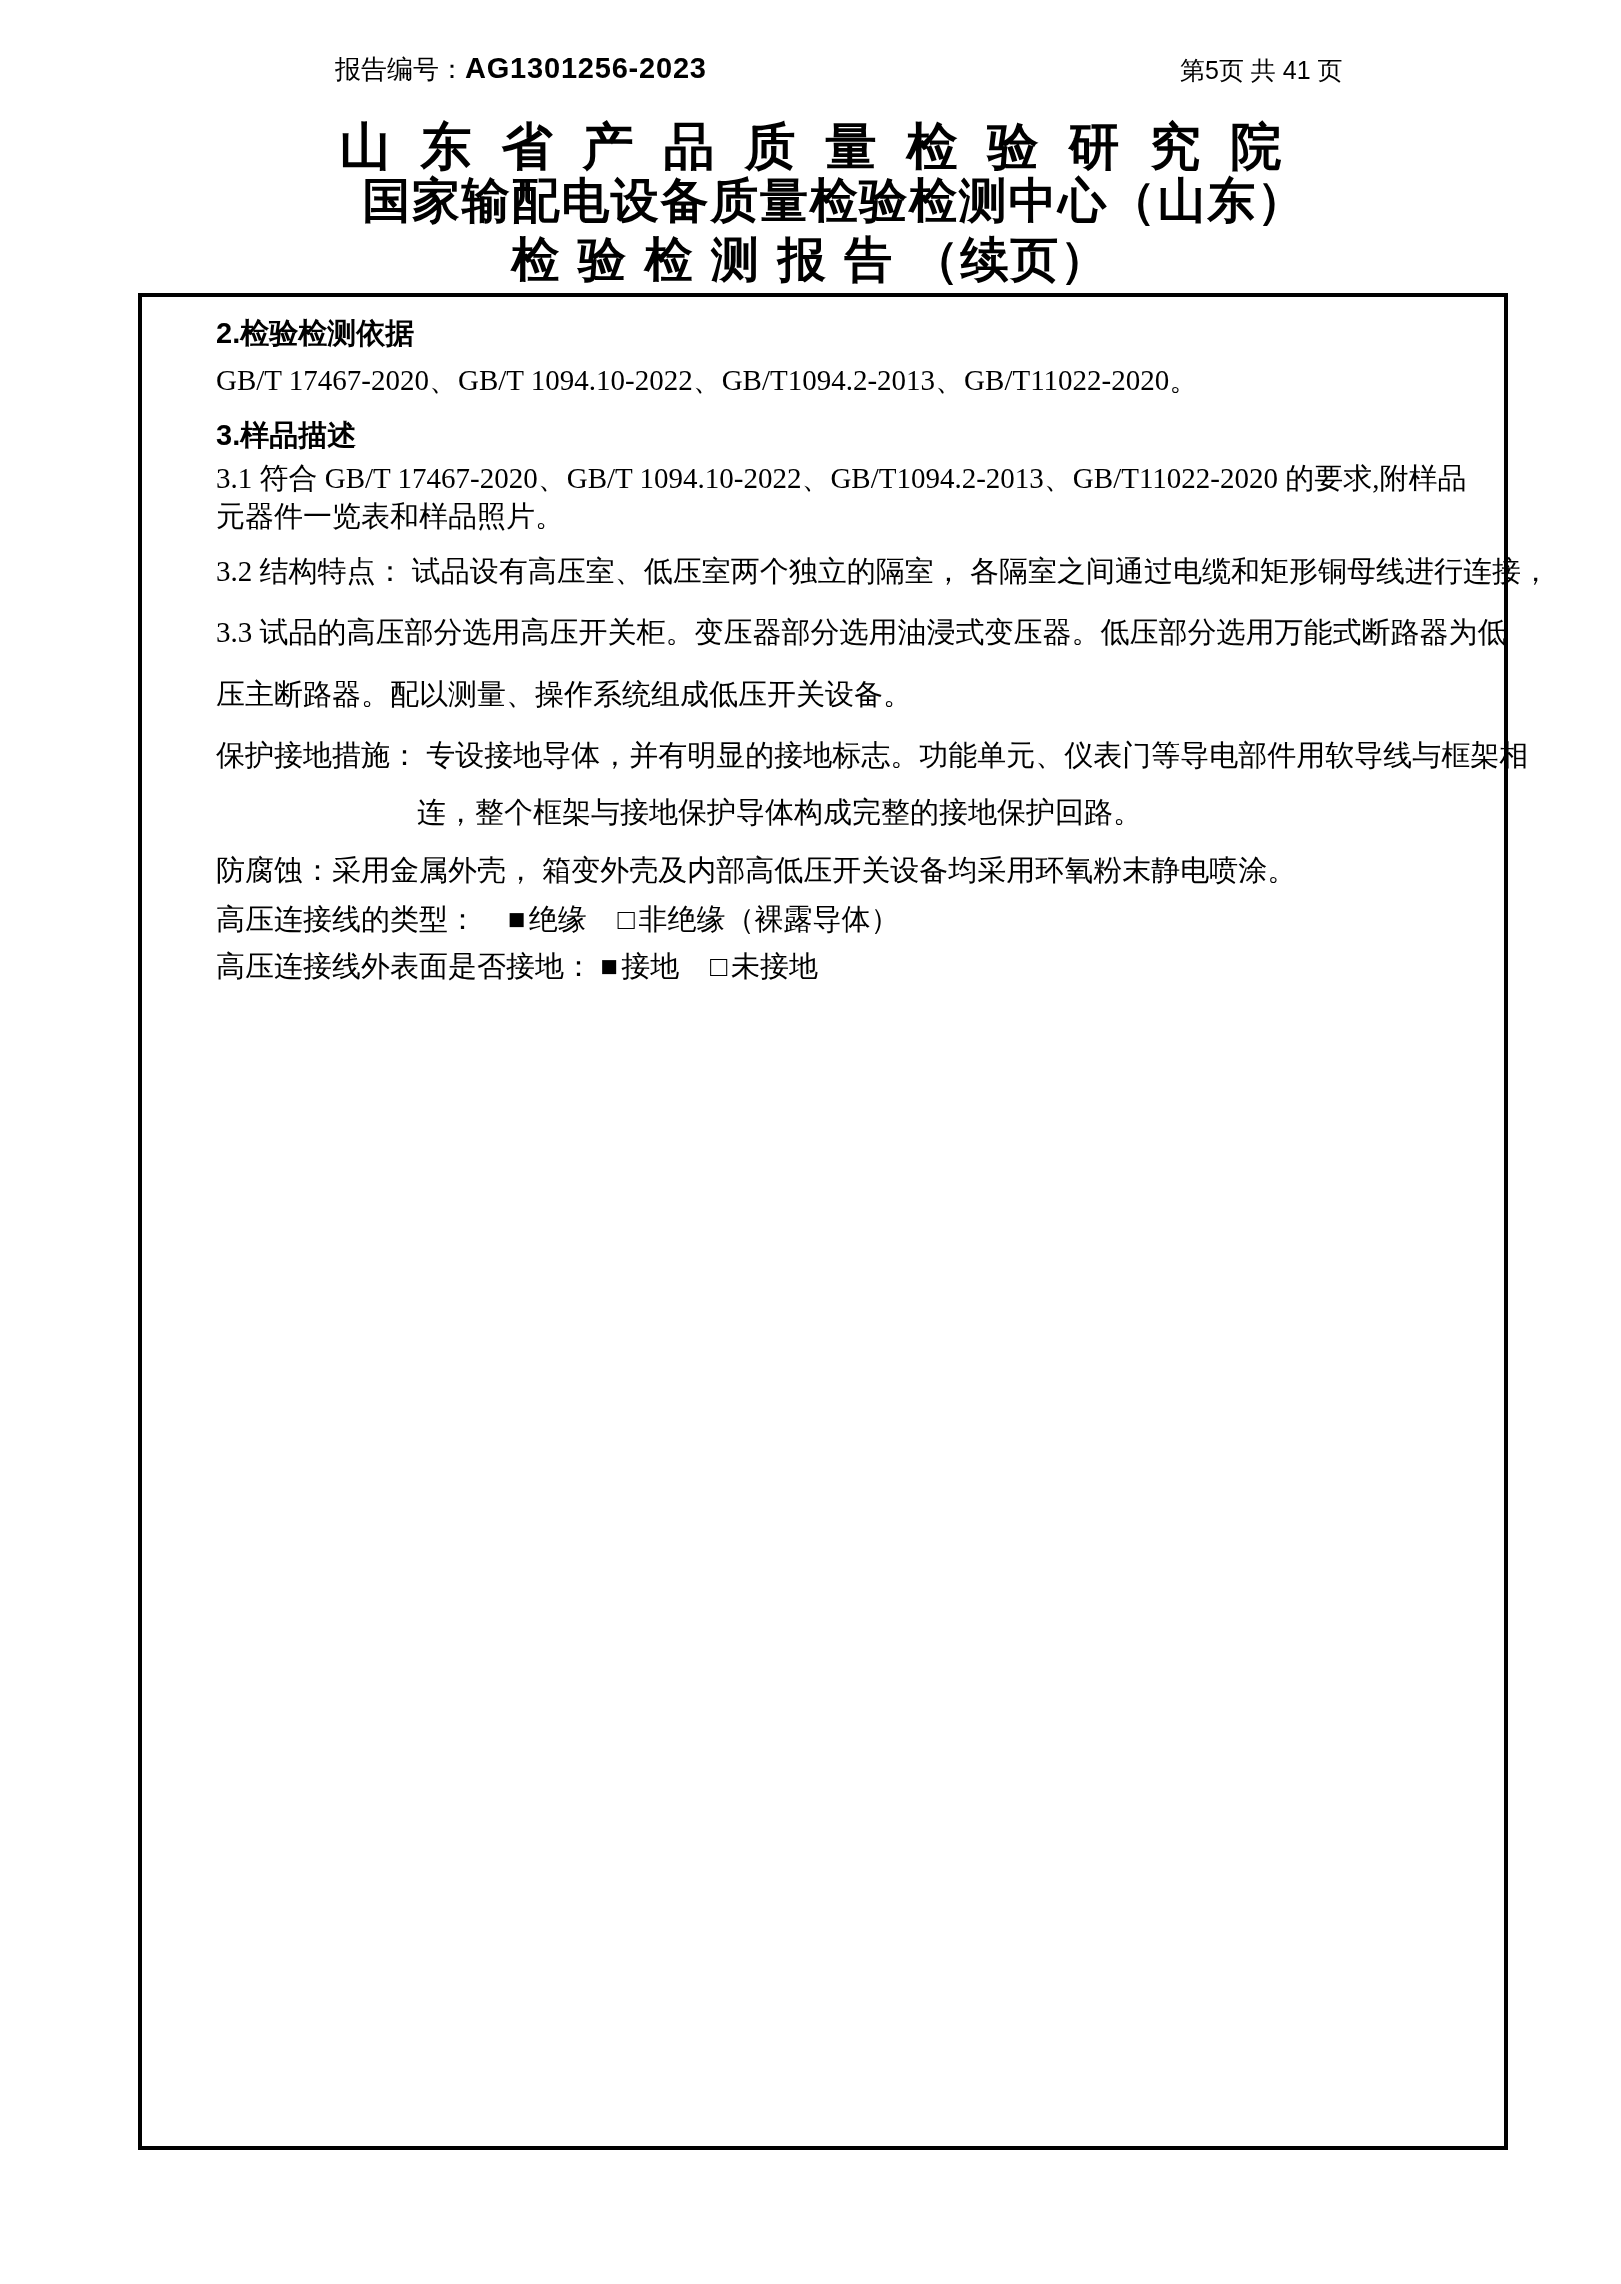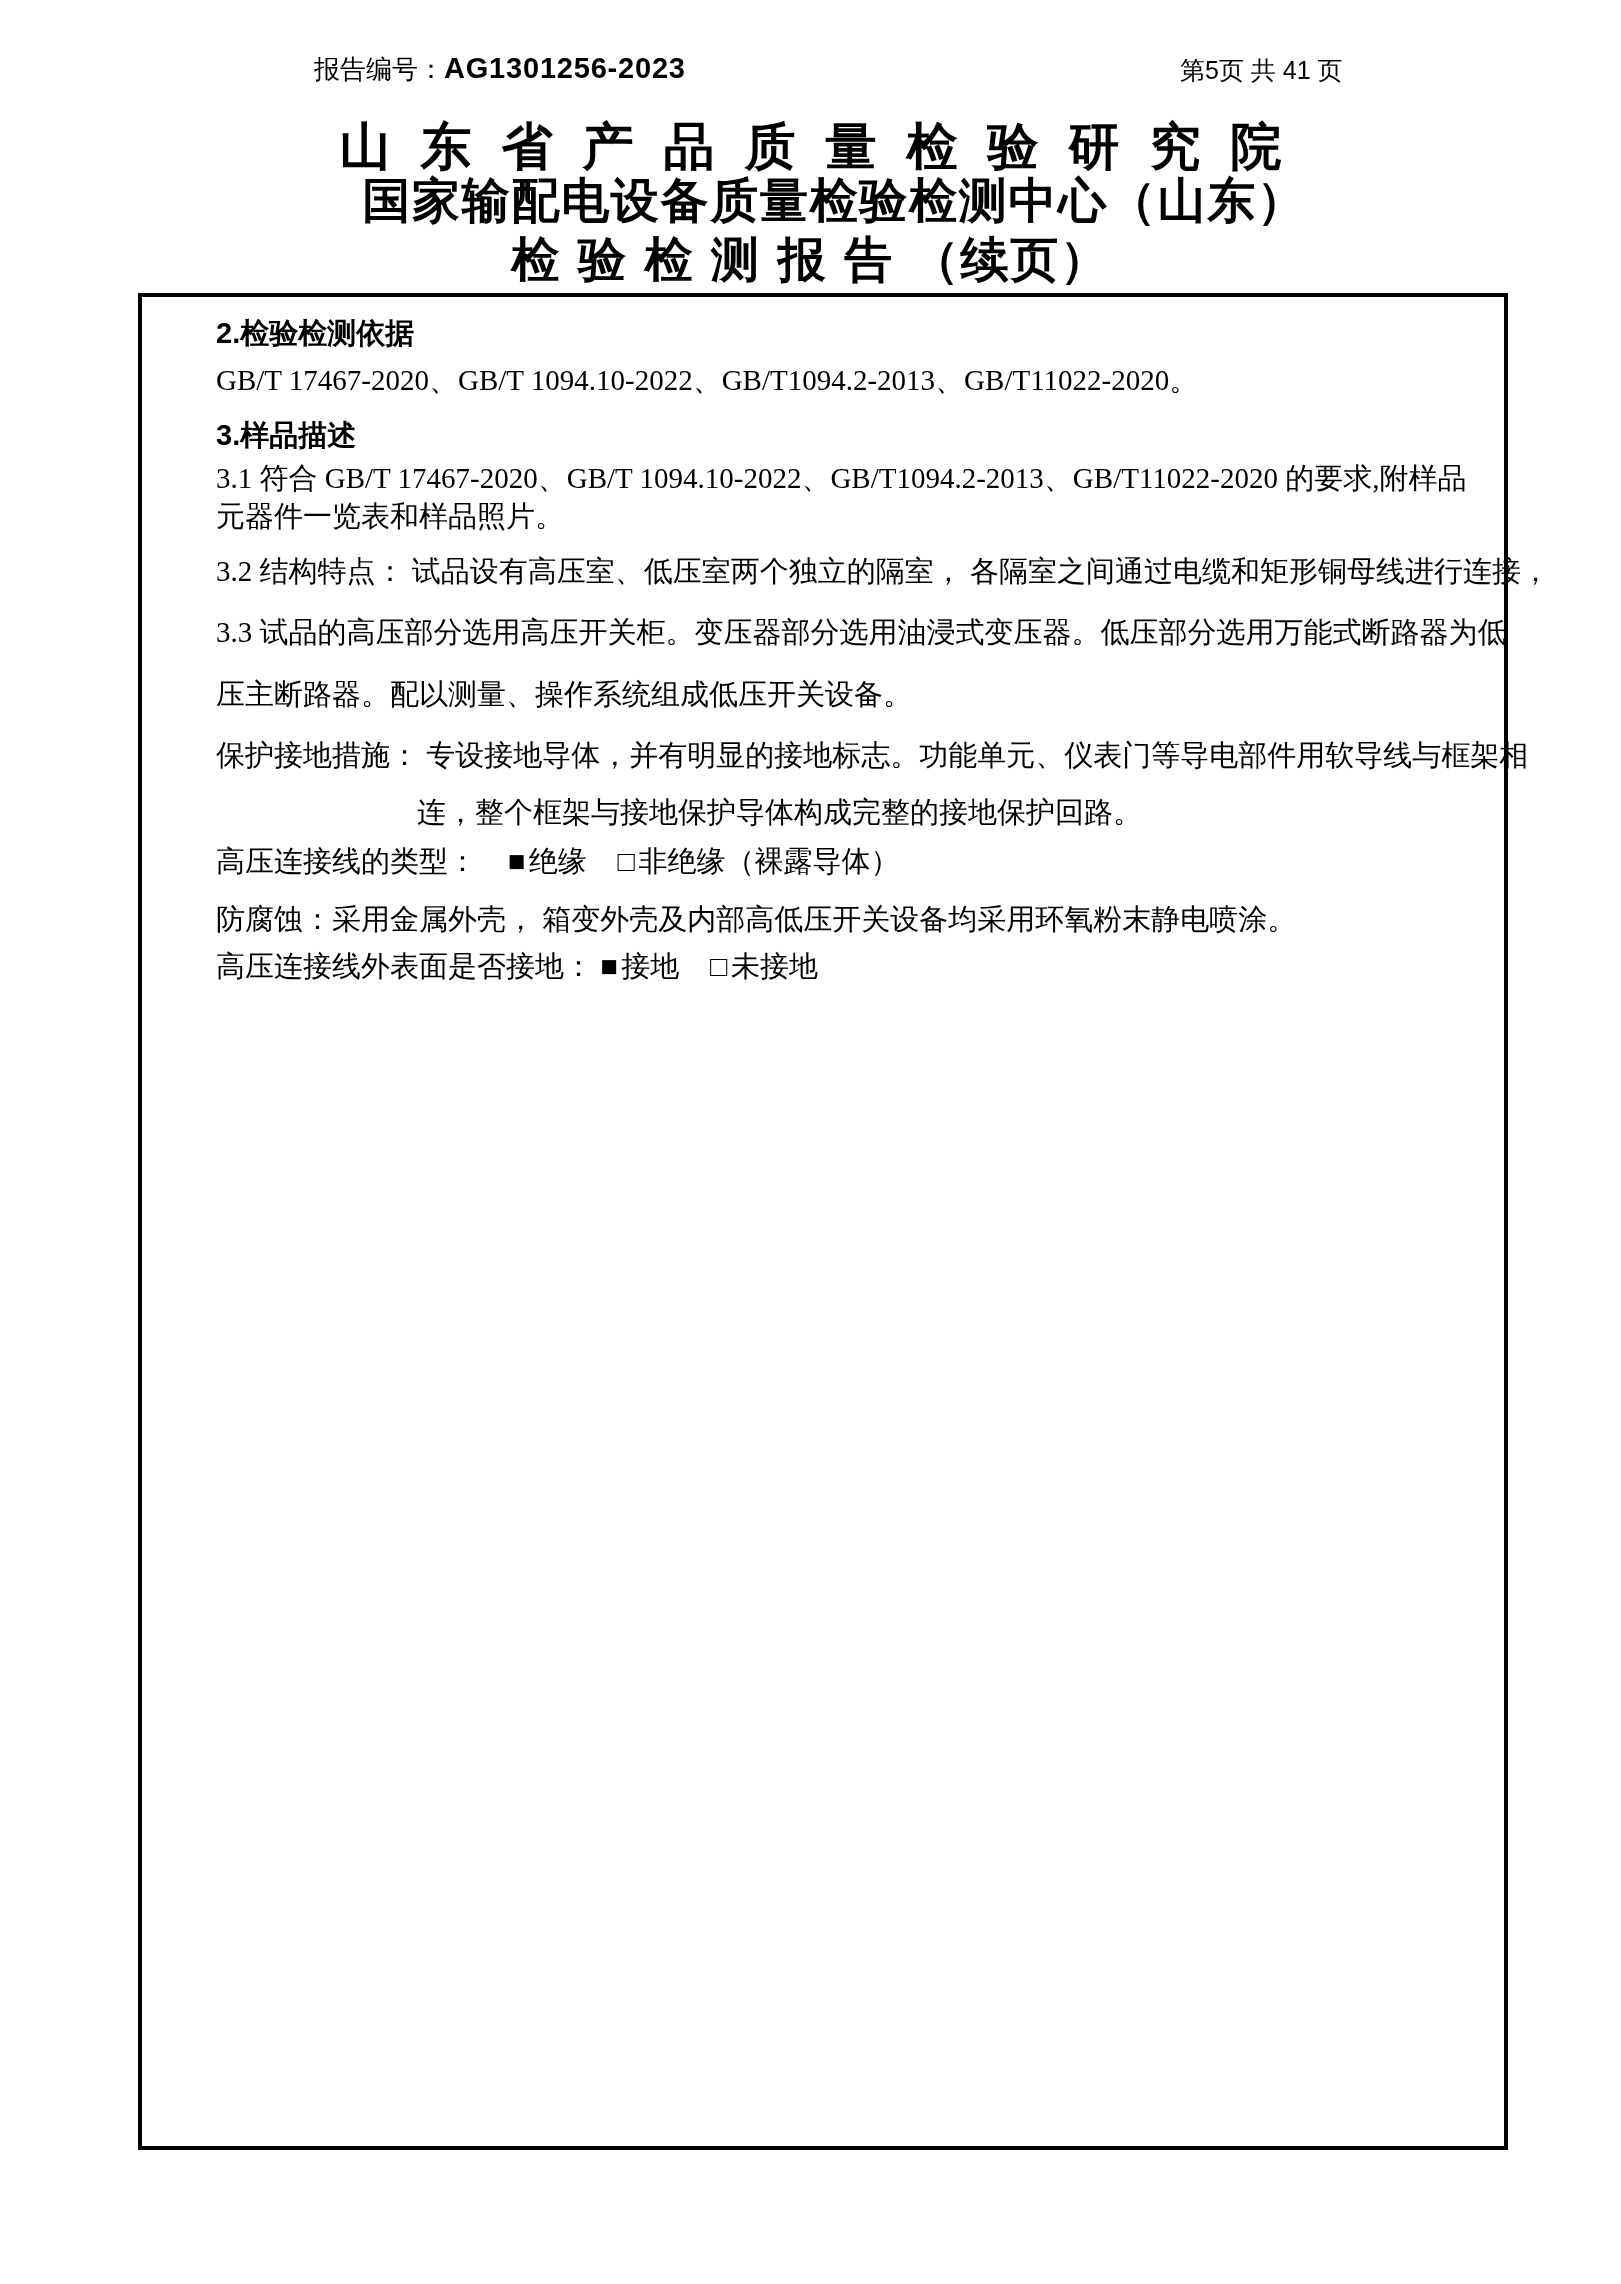--- a/index.html
+++ b/index.html
@@ -12,21 +12,21 @@
     width: 1621px;
     height: 2284px;
     background: #ffffff;
     color: #000000;
     font-family: "Liberation Serif", serif;
     overflow: hidden;
   }
   
   .report-no {
     position: absolute;
-    left: 314px;
+    left: 335px;
     top: 52px;
     font-size: 26px;
     font-family: "Liberation Sans", sans-serif;
     white-space: nowrap;
     text-align: center;
   }
   .report-no .num {
     font-size: 29px;
     font-weight: bold;
     letter-spacing: 0.8px;
@@ -144,27 +144,27 @@
     <div class="line body-text gap-xxs">元器件一览表和样品照片。</div>
 
     <div class="line body-text gap-md">3.2 结构特点： 试品设有高压室、低压室两个独立的隔室，  各隔室之间通过电缆和矩形铜母线进行连接，</div>
 
     <div class="line body-text gap-l2">3.3 试品的高压部分选用高压开关柜。变压器部分选用油浸式变压器。低压部分选用万能式断路器为低</div>
     <div class="line body-text gap-lg">压主断路器。配以测量、操作系统组成低压开关设备。</div>
 
     <div class="line body-text gap-l2">保护接地措施：  专设接地导体，并有明显的接地标志。功能单元、仪表门等导电部件用软导线与框架相</div>
     <div class="line body-text gap-l3 indent-hang">连，整个框架与接地保护导体构成完整的接地保护回路。</div>
 
+    <div class="line body-text gap-l4">防腐蚀：采用金属外壳，  箱变外壳及内部高低压开关设备均采用环氧粉末静电喷涂。</div>
+
     <div class="line body-text gap-l5">
       <span>高压连接线的类型：</span>
       <span class="opt"><span class="cb">■</span><span>绝缘</span></span>
       <span class="opt"><span class="cb">□</span><span>非绝缘（裸露导体）</span></span>
     </div>
-
-    <div class="line body-text gap-l4">防腐蚀：采用金属外壳，  箱变外壳及内部高低压开关设备均采用环氧粉末静电喷涂。</div>
 
     <div class="line body-text gap-l6">
       <span>高压连接线外表面是否接地：</span>
       <span><span class="cb">■</span><span>接地</span></span>
       <span class="opt"><span class="cb">□</span><span>未接地</span></span>
     </div>
 
   </div>
 </div>
 

